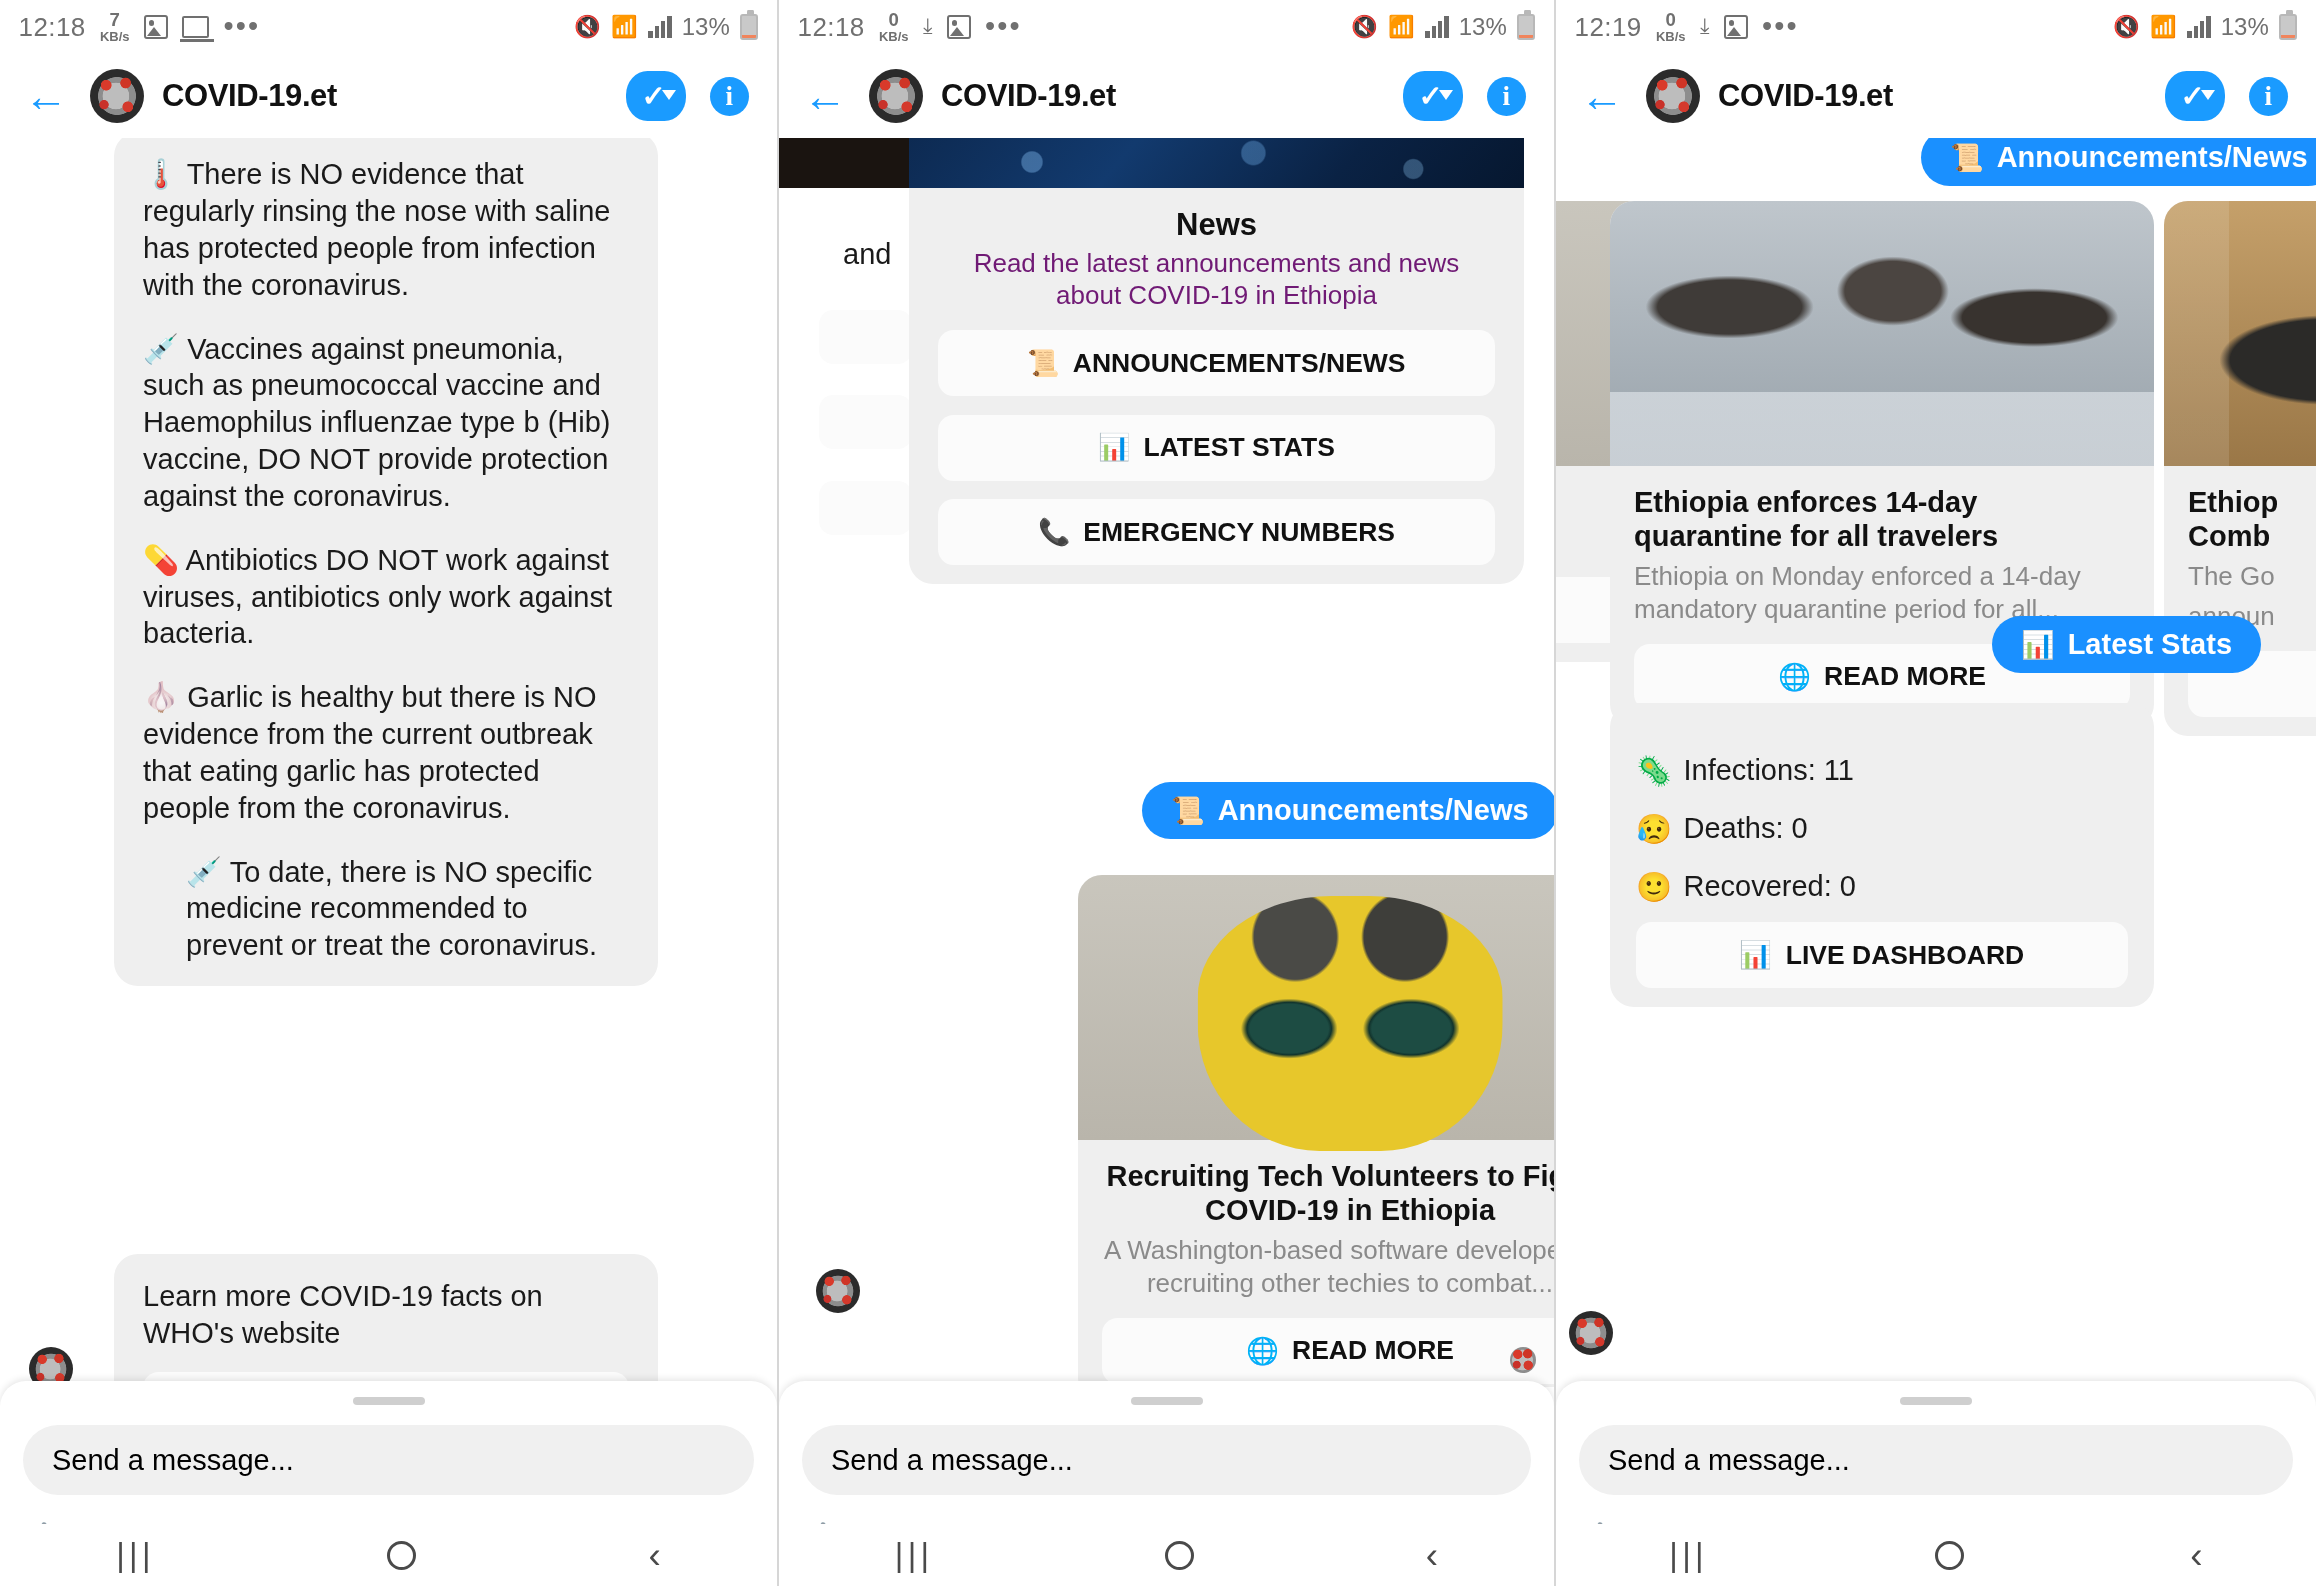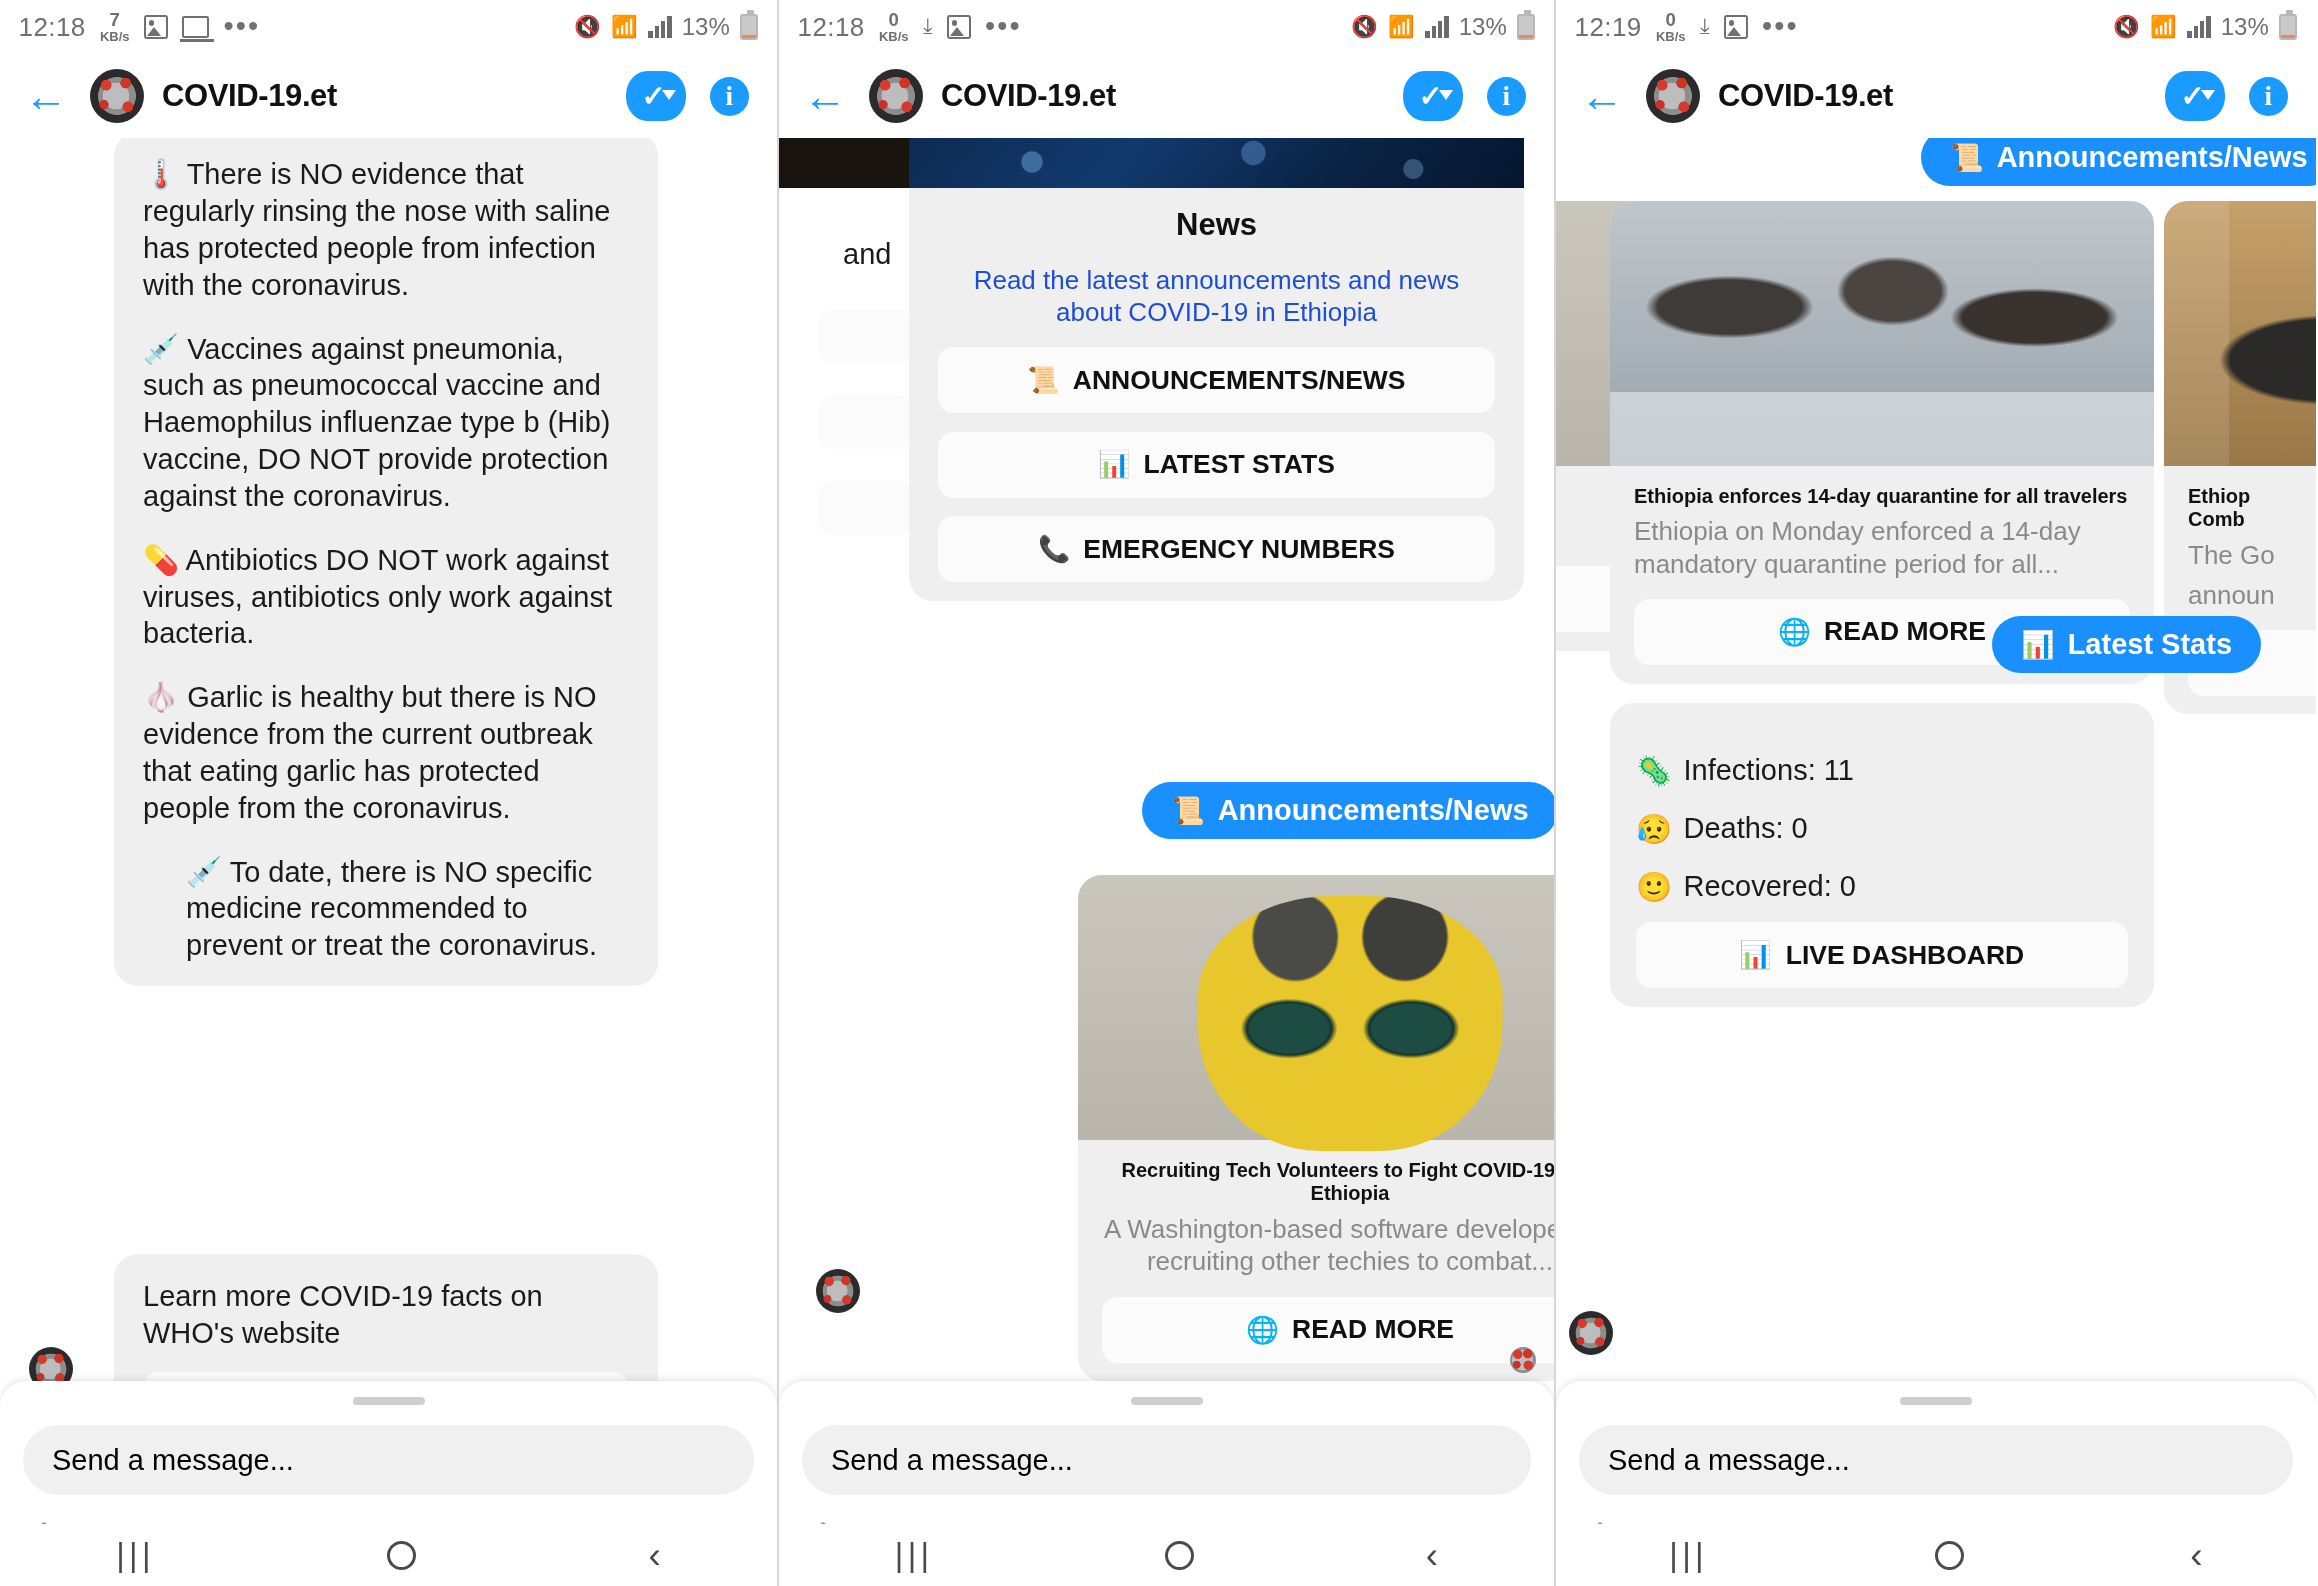--- a/index.html
+++ b/index.html
@@ -94,34 +94,34 @@
   .p2-hero { height:50px; width:100%;
     background:linear-gradient(130deg,#0d2a52 0%,#123a6e 35%,#0a2244 70%,#06172f 100%); position:relative; }
   .p2-hero:after { content:""; position:absolute; inset:0;
     background:
       radial-gradient(circle at 20% 48%, rgba(140,200,255,.38) 0 10px, transparent 11.4px),
       radial-gradient(circle at 56% 30%, rgba(120,185,245,.34) 0 11.4px, transparent 13px),
       radial-gradient(circle at 82% 62%, rgba(150,210,255,.3) 0 9.3px, transparent 10.7px);
   }
   .p2-newscard .body { padding:18.6px 29px 0 29px; }
   .nc-title { font-size:31px; font-weight:700; color:#111; }
-  .nc-sub { font-size:26px; color:#1d4ed8; line-height:1.25; margin-top:21px; }
+  .nc-sub { font-size:26px; color:#701a75; line-height:1.25; margin-top:4px; }
   .opt-btn { margin-top:18.6px; background:#fbfbfb; border-radius:15.7px; height:66px; display:flex; align-items:center; justify-content:center; gap:13px;
     font-size:26.5px; font-weight:700; color:#111; cursor:pointer; }
   .opt-btn .em { font-size:26px; }
 
   .chip { position:absolute; background:#1a90ff; color:#fff; border-radius:36px; height:57px; display:flex; align-items:center; gap:13px;
     padding:0 29px; font-size:29px; font-weight:600; }
   .chip .em { font-size:27px; }
 
   .carousel { position:absolute; display:flex; gap:10px; }
   .card { width:544px; background:#efefef; border-radius:24px; overflow:hidden; flex:0 0 auto; }
   .card .img { height:265px; width:100%; position:relative; }
   .card .meta { padding:18.6px 24px 18.6px 24px; }
-  .card .ct { font-size:20px; font-weight:700; color:#111; line-height:1.18; }
+  .card .ct { font-size:29px; font-weight:700; color:#111; line-height:1.18; }
   .card .cs { font-size:26px; color:#8a8a8a; line-height:1.25; margin-top:7.2px; }
   .readmore { margin-top:18.6px; background:#fbfbfb; border-radius:15.7px; height:66px; display:flex; align-items:center; justify-content:center; gap:13px;
     font-size:26.5px; font-weight:700; color:#111; cursor:pointer; }
 
   .img-gasmask { background:linear-gradient(180deg,#c9c6bd 0%,#b9b5ab 100%); }
   .img-gasmask:after { content:""; position:absolute; left:50%; top:8%; transform:translateX(-50%); width:56%; height:96%;
     background:
       radial-gradient(ellipse at 30% 52%, #1d4c43 0 13%, #12342d 14%, transparent 16%),
       radial-gradient(ellipse at 70% 52%, #1d4c43 0 13%, #12342d 14%, transparent 16%),
       radial-gradient(ellipse at 32% 16%, #4a4a46 0 14%, transparent 15%),

